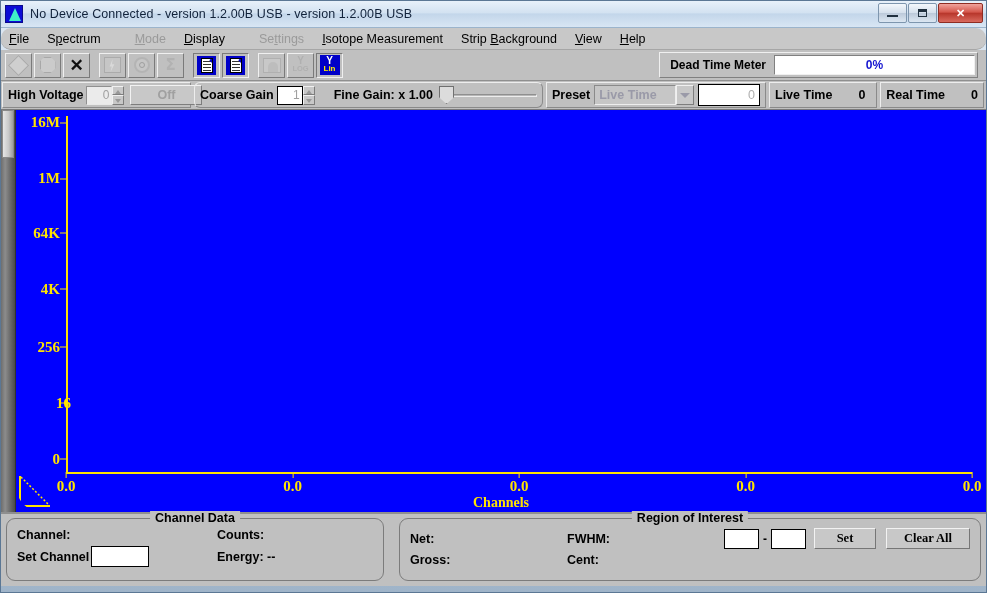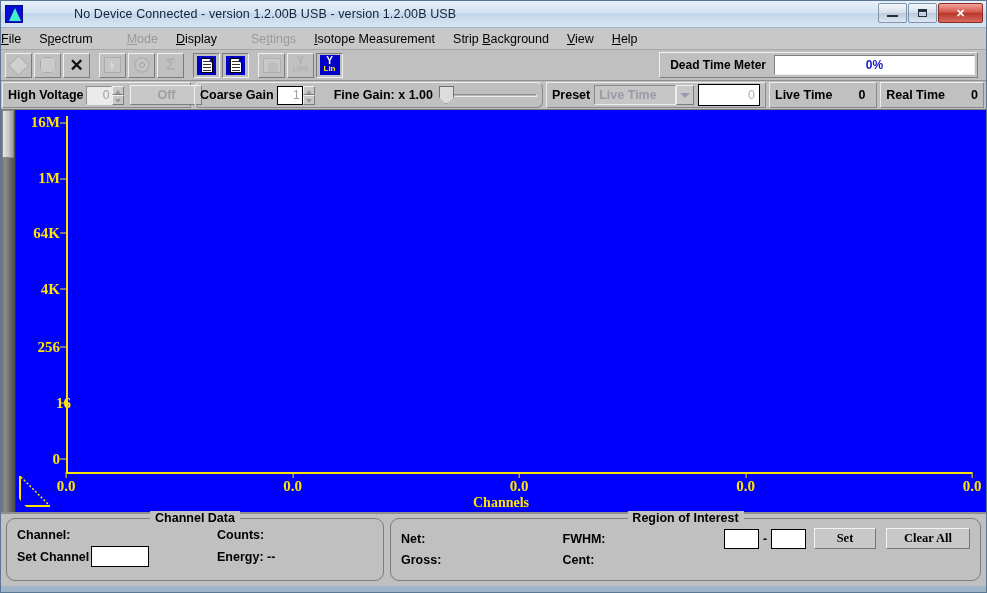--- a/index.html
+++ b/index.html
@@ -20,21 +20,20 @@
 
   
   .titlebar {
     position: relative;
     height: 27px;
     display: flex;
     align-items: center;
     padding-left: 4px;
     background: linear-gradient(to bottom, #e8f1fa 0%, #d3e2f1 45%, #c3d6ea 50%, #d8e6f4 100%);
     border-bottom: 1px solid #9bb4cc;
-    gap: 44px;
   }
   .app-icon {
     width: 18px; height: 18px;
     margin-right: 7px;
     background: #0b0bd6;
     border: 1px solid #0a0a8a;
     position: relative;
     overflow: hidden;
     flex: 0 0 auto;
   }
@@ -77,20 +76,22 @@
   .winbtn .glyph-min { width: 11px; height: 2px; background: #20303f; margin-top: 6px; }
   .winbtn .glyph-max { width: 9px; height: 8px; border: 1.5px solid #20303f; border-top-width: 3px; }
 
   
   .menubar {
     height: 22px;
     display: flex;
     align-items: center;
     background: #c8c8c8;
     border-bottom: 1px solid #a6a6a6;
+    padding-left: 8px;
+    border-radius: 10px;
   }
   .menu-item {
     font-size: 12.5px;
     color: #000;
     padding: 2px 9px 2px 0;
     margin-right: 9px;
     white-space: nowrap;
   }
   .menu-item.disabled { color: #9a9a9a; margin-left: 16px; }
   .menu-item u { text-decoration: underline; }
@@ -435,21 +436,21 @@
     left: 2px; bottom: 2px;
     width: 34px; height: 34px;
   }
 
   
   .bottom {
     height: 74px;
     background: #c0c0c0;
     display: flex;
     padding: 4px 5px 5px 5px;
-    gap: 6px;
+    gap: 15px;
     border-top: 2px solid #8f8f8f;
   }
   .group {
     position: relative;
     border: 1px solid #7c7c7c;
     border-radius: 9px;
     padding: 9px 10px 6px 10px;
     background: #c0c0c0;
   }
   .group > .gtitle {

